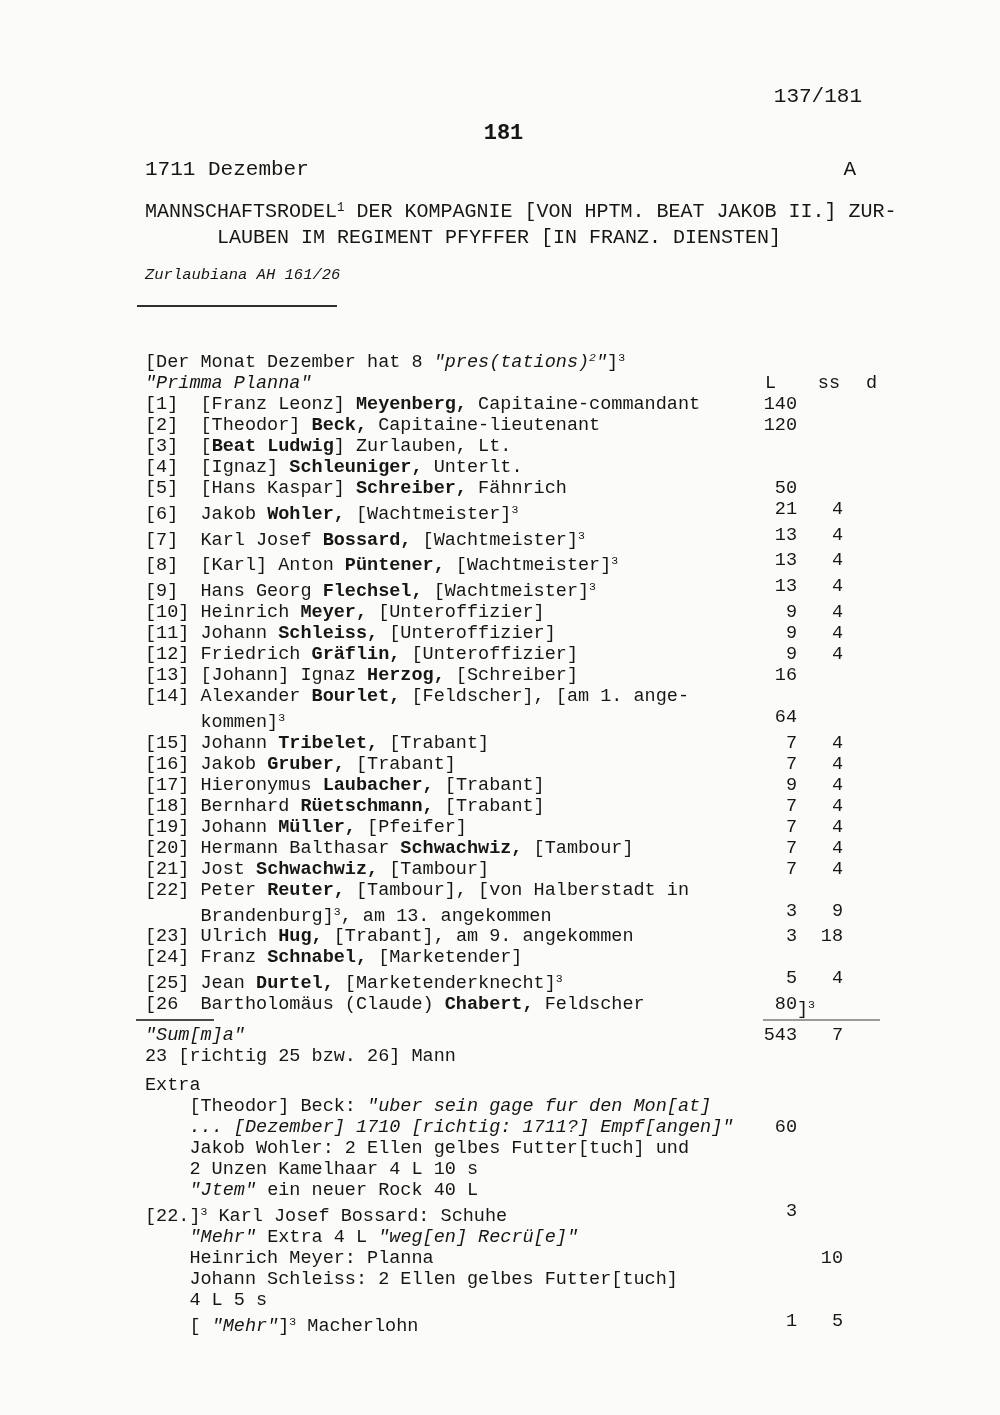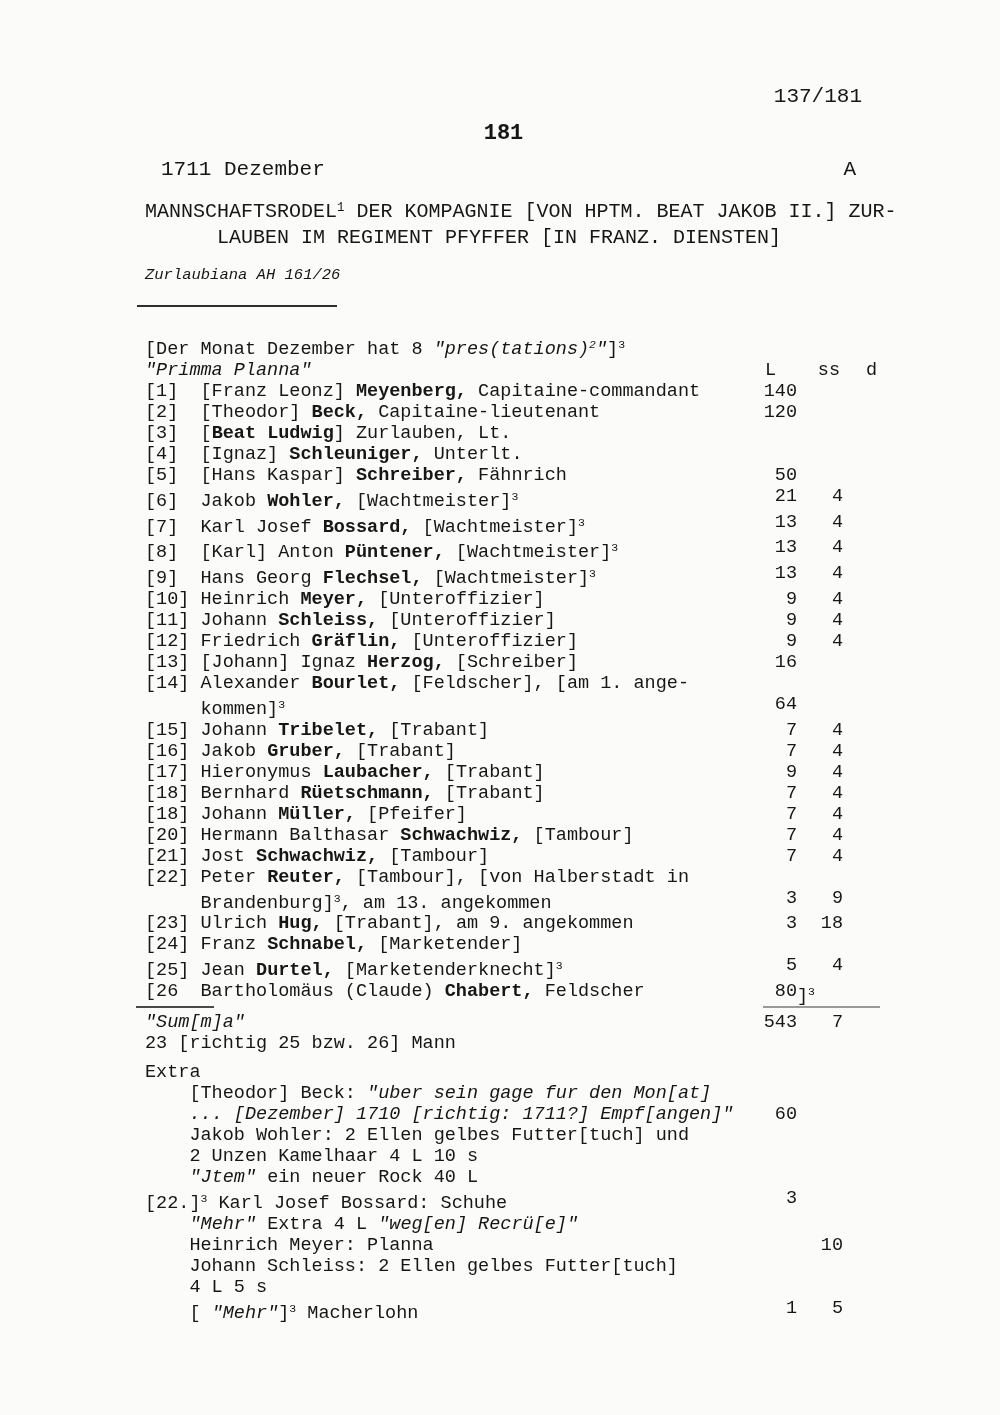--- a/index.html
+++ b/index.html
@@ -13,27 +13,27 @@
   html,body{width:1000px;height:1415px;}
   body{
     background:var(--bg);
     color:var(--text);
     font-family:"Liberation Mono", monospace;
     overflow:hidden;
   }
   .wrap{padding:85px 95px 0 145px;width:957px;}
   .folio{font-size:21px;line-height:24px;text-align:right;white-space:pre;}
   .pagenum{font-size:22px;font-weight:bold;text-align:center;line-height:30px;margin-top:10px;white-space:pre;font-family:Liberation Mono, monospace;}
-  .dateline{display:flex;justify-content:space-between;font-size:21px;line-height:24px;margin-top:9px;white-space:pre;margin-left:16px;}
+  .dateline{display:flex;justify-content:space-between;font-size:21px;line-height:24px;margin-top:9px;white-space:pre;}
   .dateline .right{padding-right:6px;}
   .title{font-size:20px;line-height:25.5px;margin-top:14px;font-family:Liberation Mono, monospace;}
   .title .tline{white-space:pre;}
   .source{font-size:15.5px;font-style:italic;line-height:19px;margin-top:16px;white-space:pre;}
   .sep{width:200px;border-top:2px solid var(--rule-dark);margin-top:20px;margin-left:-8px;}
-  .roster{margin-top:27px;font-size:18.5px;line-height:21px;width:732px;}
+  .roster{margin-top:40px;font-size:18.5px;line-height:21px;width:732px;}
   .row{display:flex;}
   .row .txt{flex:1 1 auto;white-space:pre;}
   .col{flex:0 0 auto;text-align:right;white-space:pre;}
   .colL{width:56px;position:relative;}
   .colSS{width:46px;}
   .colD{width:34px;}
   .colL .ovh{position:absolute;left:100%;top:0;white-space:pre;}
   .hdr .colL{padding-right:21px;}
   .hdr .colSS{padding-right:3px;}
   .st-b{font-weight:bold;}
@@ -181,21 +181,21 @@
         <span class="col colSS">4</span>
         <span class="col colD"></span>
       </div>
       <div class="row">
         <span class="txt"><span class="st-n">[18] Bernhard </span><span class="st-b">Rüetschmann,</span><span class="st-n"> [Trabant]</span></span>
         <span class="col colL">7</span>
         <span class="col colSS">4</span>
         <span class="col colD"></span>
       </div>
       <div class="row">
-        <span class="txt"><span class="st-n">[18] Johann </span><span class="st-b">Müller,</span><span class="st-n"> [Pfeifer]</span></span>
+        <span class="txt"><span class="st-n">[19] Johann </span><span class="st-b">Müller,</span><span class="st-n"> [Pfeifer]</span></span>
         <span class="col colL">7</span>
         <span class="col colSS">4</span>
         <span class="col colD"></span>
       </div>
       <div class="row">
         <span class="txt"><span class="st-n">[20] Hermann Balthasar </span><span class="st-b">Schwachwiz,</span><span class="st-n"> [Tambour]</span></span>
         <span class="col colL">7</span>
         <span class="col colSS">4</span>
         <span class="col colD"></span>
       </div>

